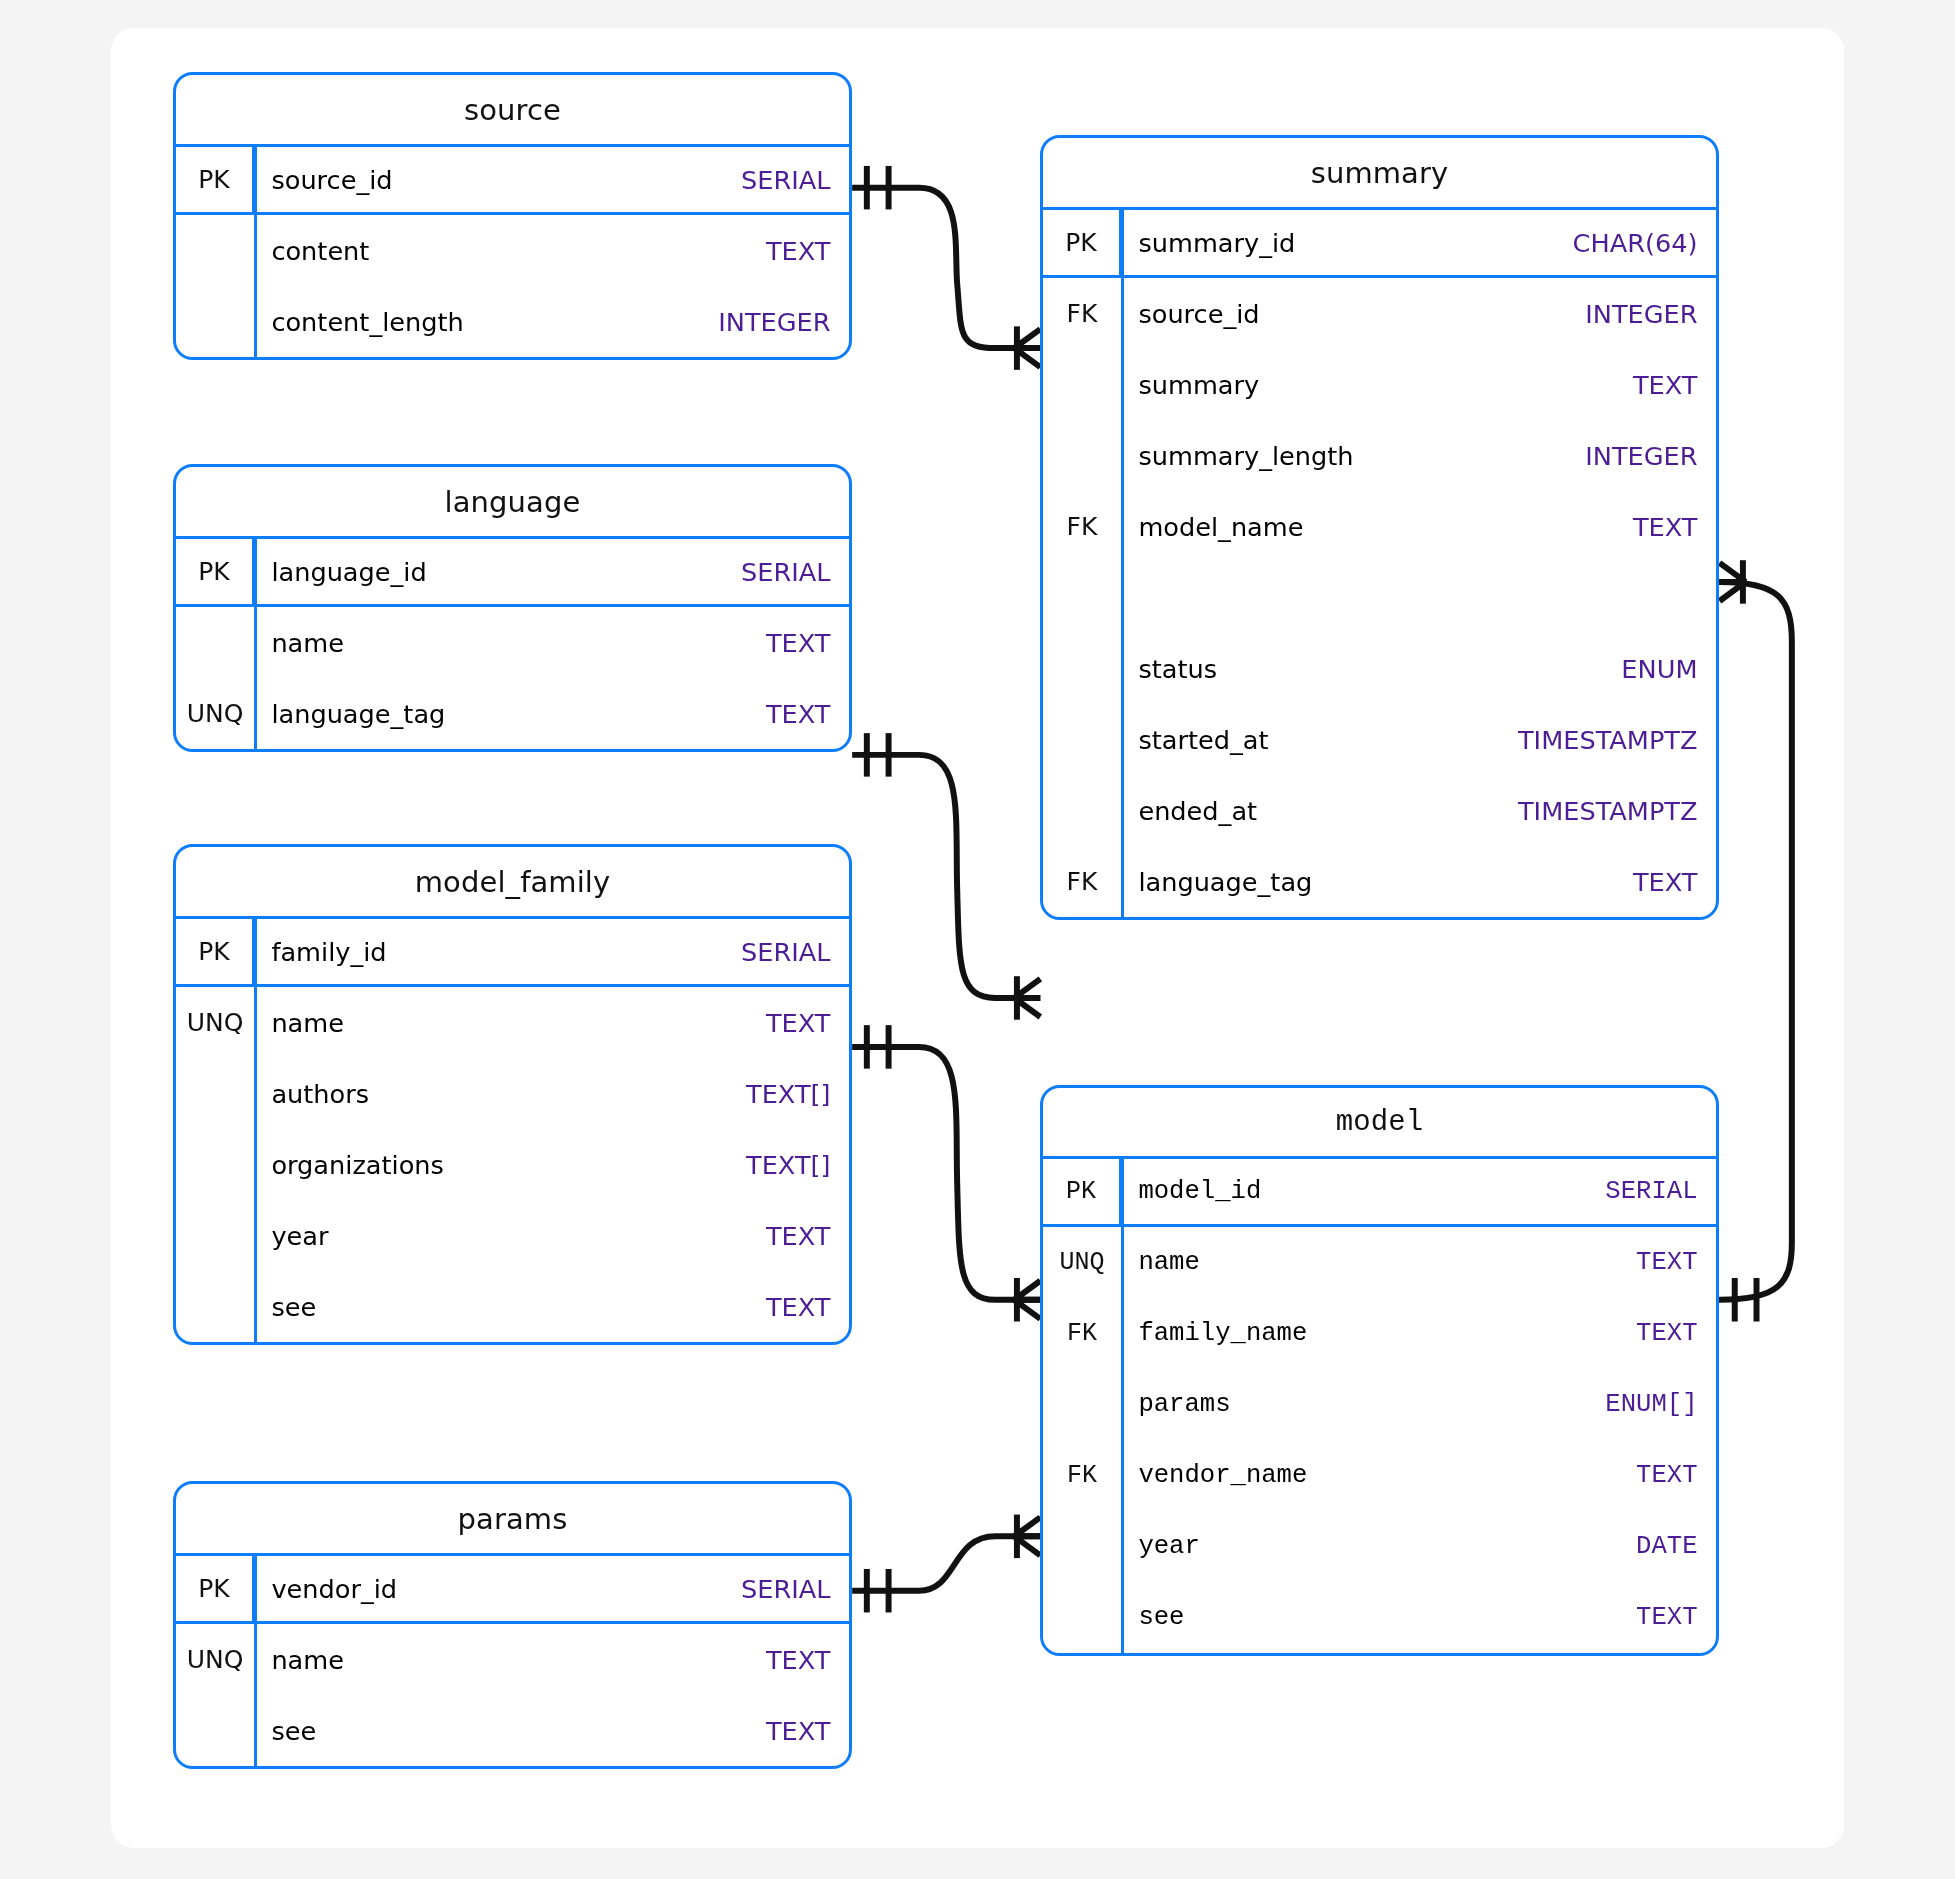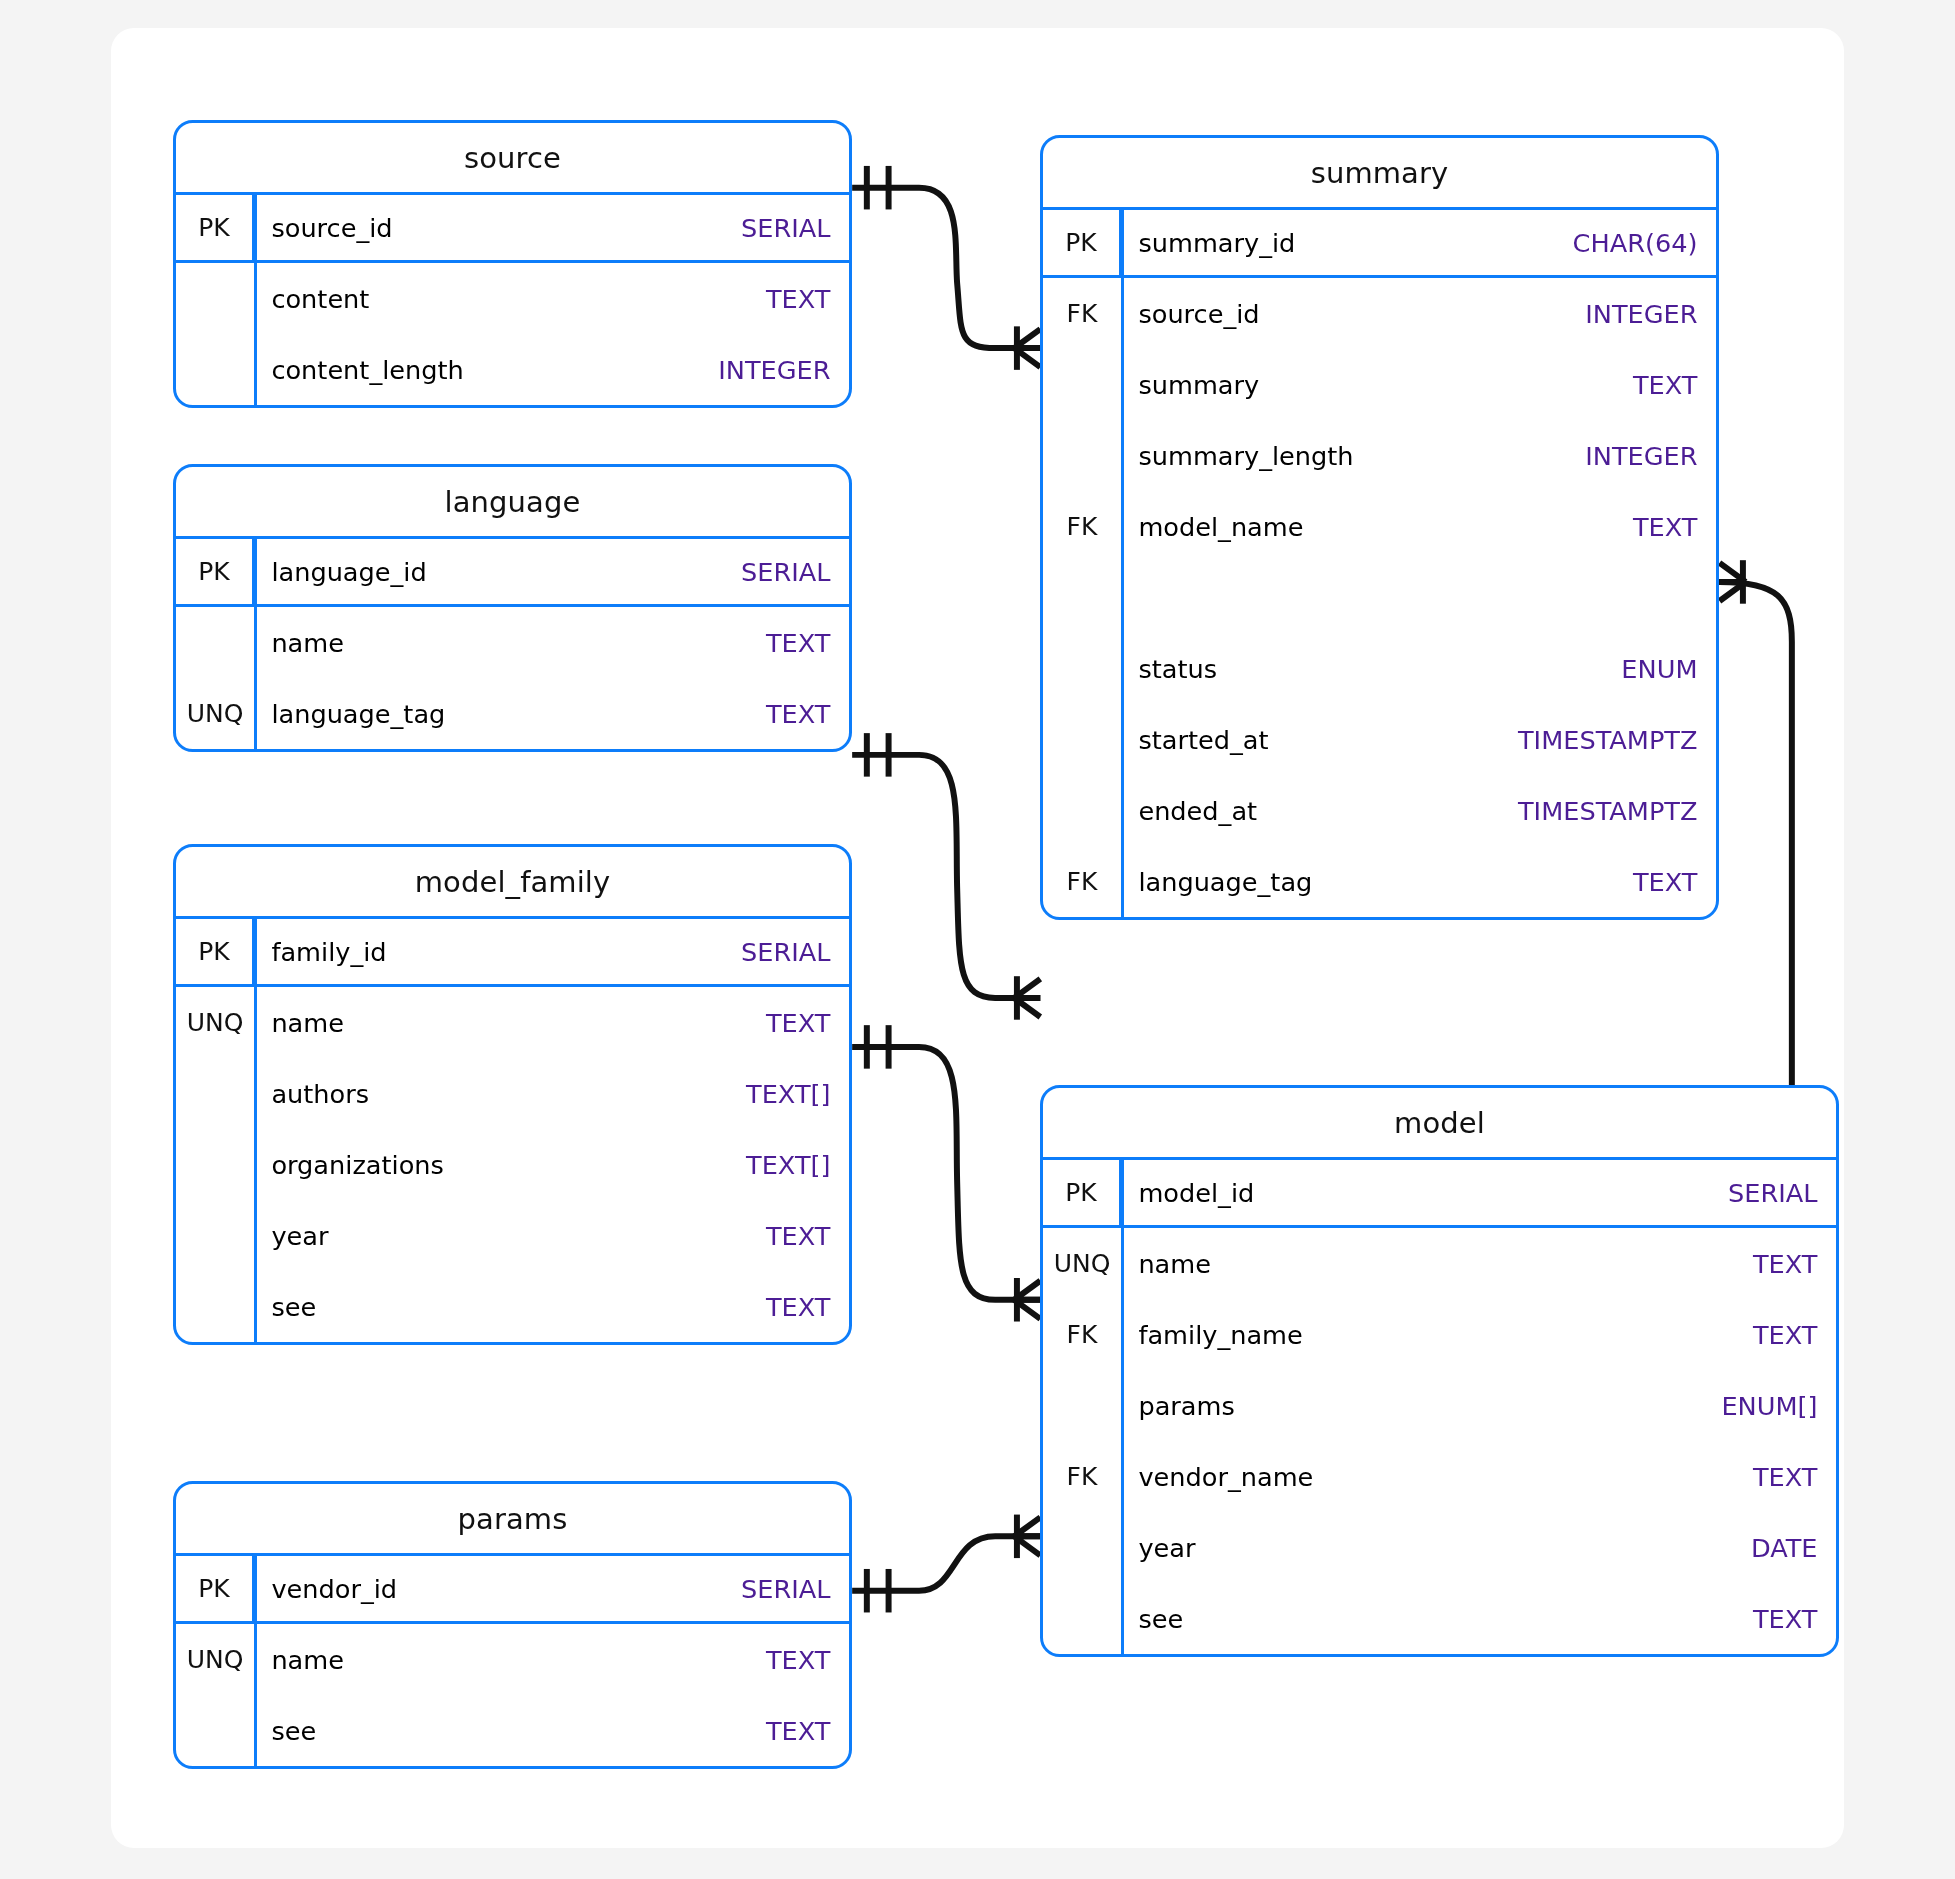--- a/index.html
+++ b/index.html
@@ -107,21 +107,21 @@
 
       <line x1="3205" y1="1030" x2="3205" y2="1110"></line>
       <path d="M 3162,1070 L 3210,1070 M 3162,1035 L 3210,1070 M 3162,1105 L 3210,1070"></path>
 
       <line x1="3190" y1="2350" x2="3190" y2="2430"></line>
       <line x1="3230" y1="2350" x2="3230" y2="2430"></line>
     </g>
   </svg>
 
   <div id="tables-host">
-      <div class="erd-table" style="--blue: #0d7dfa; left: 173px; top: 72px; width: 679px; margin-top: 48px;">
+      <div class="erd-table" style="--blue: #0d7dfa; left: 173px; top: 72px; width: 679px;">
         <div class="tbl-title">source</div>
         <div class="rows">
           <div class="spanner" style="background: rgb(13, 125, 250);"></div>
           <div class="erow pk-row" style="--blue: #0d7dfa;">
             <div class="keycol" style="--blue: #0d7dfa;">PK</div>
             <div class="fieldcol">
               <span class="fname">source_id</span>
               <span class="ftype">SERIAL</span>
             </div>
           </div>
@@ -281,21 +281,21 @@
           </div>
           <div class="erow" style="--blue: #0d7dfa;">
             <div class="keycol" style="--blue: #0d7dfa; border-right: none;"></div>
             <div class="fieldcol">
               <span class="fname">see</span>
               <span class="ftype">TEXT</span>
             </div>
           </div>
         </div>
       </div>
-      <div class="erd-table" style="--blue: #0d7dfa; left: 1040px; top: 1085px; width: 799px;">
+      <div class="erd-table" style="--blue: #0d7dfa; left: 1040px; top: 1085px; width: 679px; font-family: Liberation Mono, monospace;">
         <div class="tbl-title">model</div>
         <div class="rows">
           <div class="spanner" style="background: rgb(13, 125, 250);"></div>
           <div class="erow pk-row" style="--blue: #0d7dfa;">
             <div class="keycol" style="--blue: #0d7dfa;">PK</div>
             <div class="fieldcol">
               <span class="fname">model_id</span>
               <span class="ftype">SERIAL</span>
             </div>
           </div>

